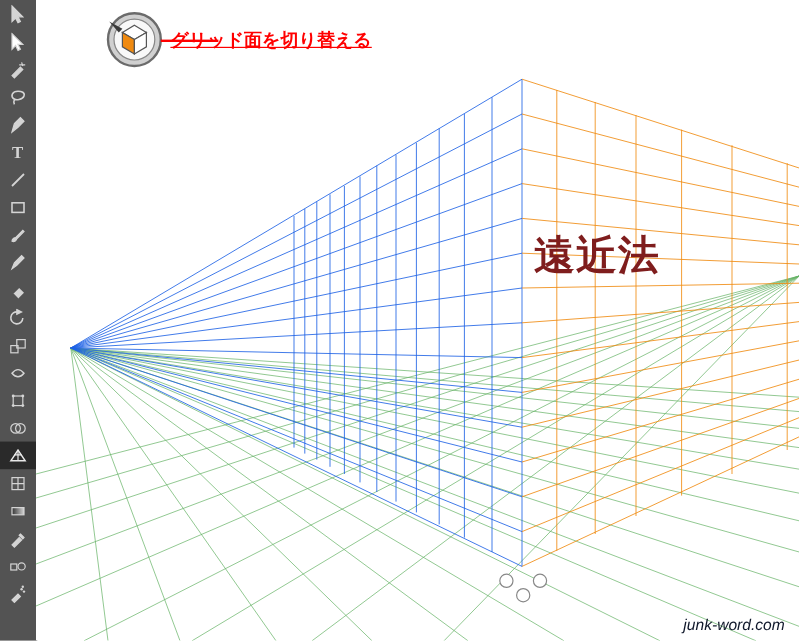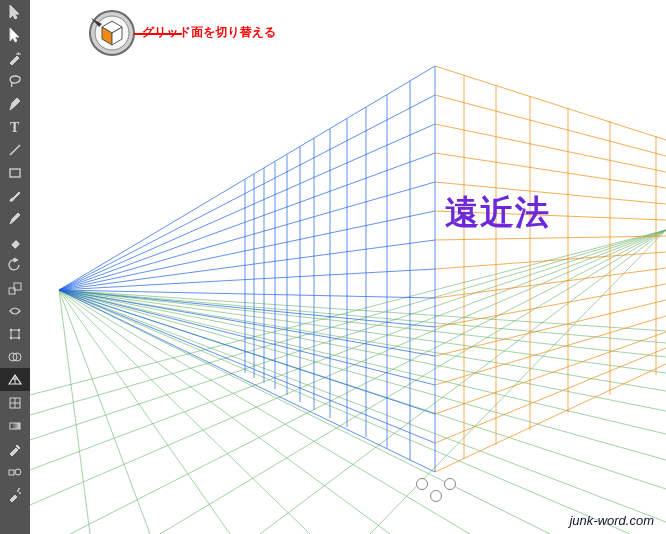--- a/index.html
+++ b/index.html
@@ -6,23 +6,23 @@
   
   .toolbox{position:absolute;left:0;top:0;width:30px;height:534px;background:#535353;display:flex;flex-direction:column;border-right:1px solid #2a2a2a;}
   .tool{width:30px;height:23px;display:flex;align-items:center;justify-content:center;box-sizing:border-box;}
   .tool.selected{background:#2a2a2a;}
   .tool svg{display:block;}
   .ic{fill:#d4d4d4;stroke:#d4d4d4;}
   
   .canvas{position:absolute;left:30px;top:0;right:0;bottom:0;background:#ffffff;}
   
   .plane-widget{position:absolute;left:58px;top:9px;width:48px;height:48px;}
-  .annotation{position:absolute;left:112px;top:24px;color:#ff0000;font-size:12px;font-weight:bold;white-space:nowrap;}
+  .annotation{position:absolute;left:112px;top:24px;color:#ff0000;font-size:15px;font-weight:bold;white-space:nowrap;text-decoration:underline;}
   .annotation-line{position:absolute;left:104px;top:33px;width:48px;height:2px;background:#ff0000;}
-  .grid-text{position:absolute;left:415px;top:190px;font-size:34px;font-weight:900;color:#6d28d9;letter-spacing:1px;}
+  .grid-text{position:absolute;left:415px;top:190px;font-size:34px;font-weight:900;color:#7f1d1d;letter-spacing:1px;}
   .watermark{position:absolute;right:12px;bottom:6px;color:#0f172a;font-size:13px;font-style:italic;}
   
   .handle{position:absolute;width:10px;height:10px;border:1.5px solid #888;border-radius:50%;background:#fff;}
   svg.grid{position:absolute;left:0;top:0;}
 </style>
 </head>
 <body>
 
 <div class="toolbox">
   <div class="tool">

